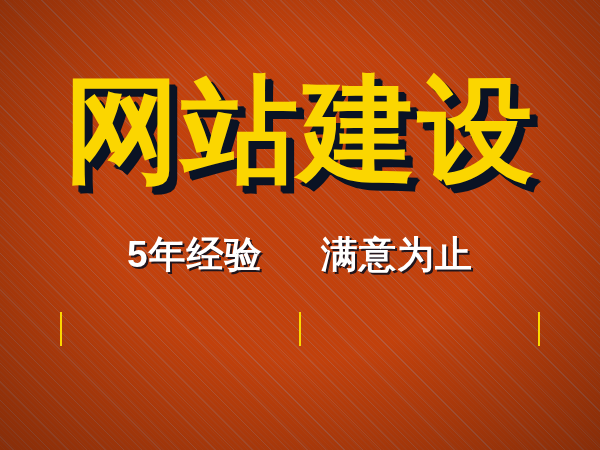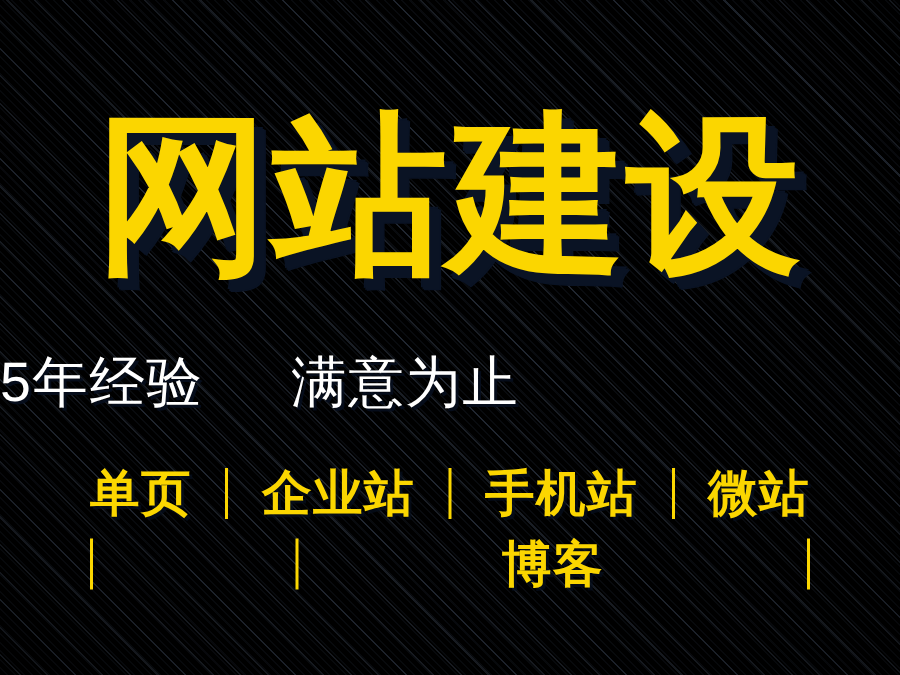--- a/index.html
+++ b/index.html
@@ -5,21 +5,21 @@
   html, body {
     margin: 0;
     padding: 0;
     background: #0b1a33;
   }
   #poster {
     position: relative;
     width: 600px;
     height: 450px;
     overflow: hidden;
-    background-color: #000000;
+    background-color: #c2410c;
     font-family: "Liberation Sans", "DejaVu Sans", sans-serif;
   }
   
   #stripes {
     position: absolute;
     inset: 0;
     background-image: repeating-linear-gradient(
       45deg,
       rgba(255,255,255,0.00) 0px,
       rgba(255,255,255,0.00) 9px,
@@ -73,24 +73,24 @@
       6px 6px 0 #0a1324;
     white-space: nowrap;
   }
 
   
   .subtitle {
     position: absolute;
     top: 236px;
     left: 0;
     width: 600px;
-    text-align: left;
+    text-align: center;
     font-size: 37px;
     line-height: 1;
-    font-weight: normal;
+    font-weight: bold;
     color: #ffffff;
     letter-spacing: 1px;
     white-space: nowrap;
     text-shadow: 2px 2px 0 rgba(6,14,30,0.85);
   }
   .subtitle .gap {
     display: inline-block;
     width: 36px;
   }
 
@@ -138,32 +138,22 @@
     <div class="headline">网站建设</div>
 
     <div class="subtitle">
       <span>5年经验</span>
       <span class="gap"></span>
       <span>满意为止</span>
     </div>
 
     <div class="services">
 
-      <div class="svc-row">
-        <span class="svc-item">单页</span>
-        <span class="svc-sep"></span>
-        <span class="svc-item">企业站</span>
-        <span class="svc-sep"></span>
-        <span class="svc-item">手机站</span>
-        <span class="svc-sep"></span>
-        <span class="svc-item">微站</span>
-      </div>
 
       <div class="svc-row">
         <span class="svc-sep"></span>
         <span class="svc-sep"></span>
-        <span class="svc-item">博客</span>
         <span class="svc-sep"></span>
       </div>
 
     </div>
   </div>
 </div>
 
 </body></html>

